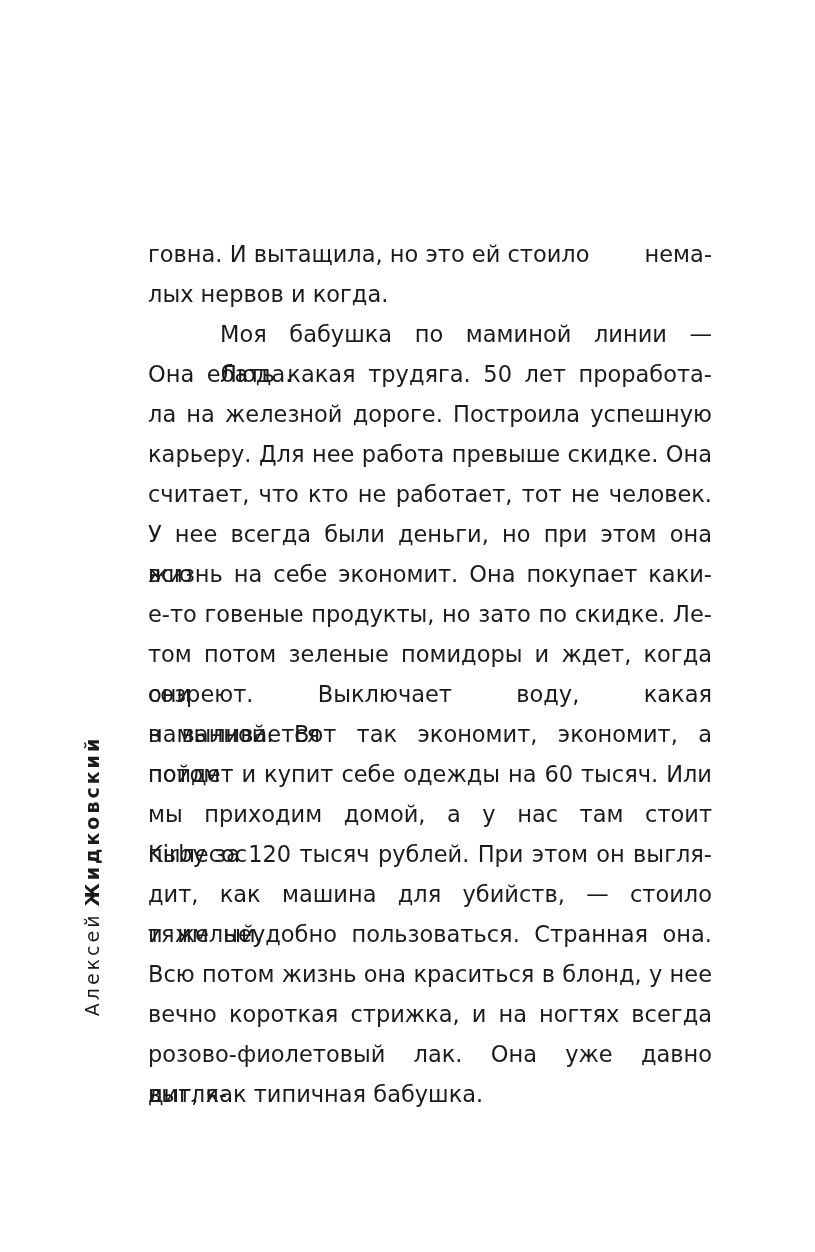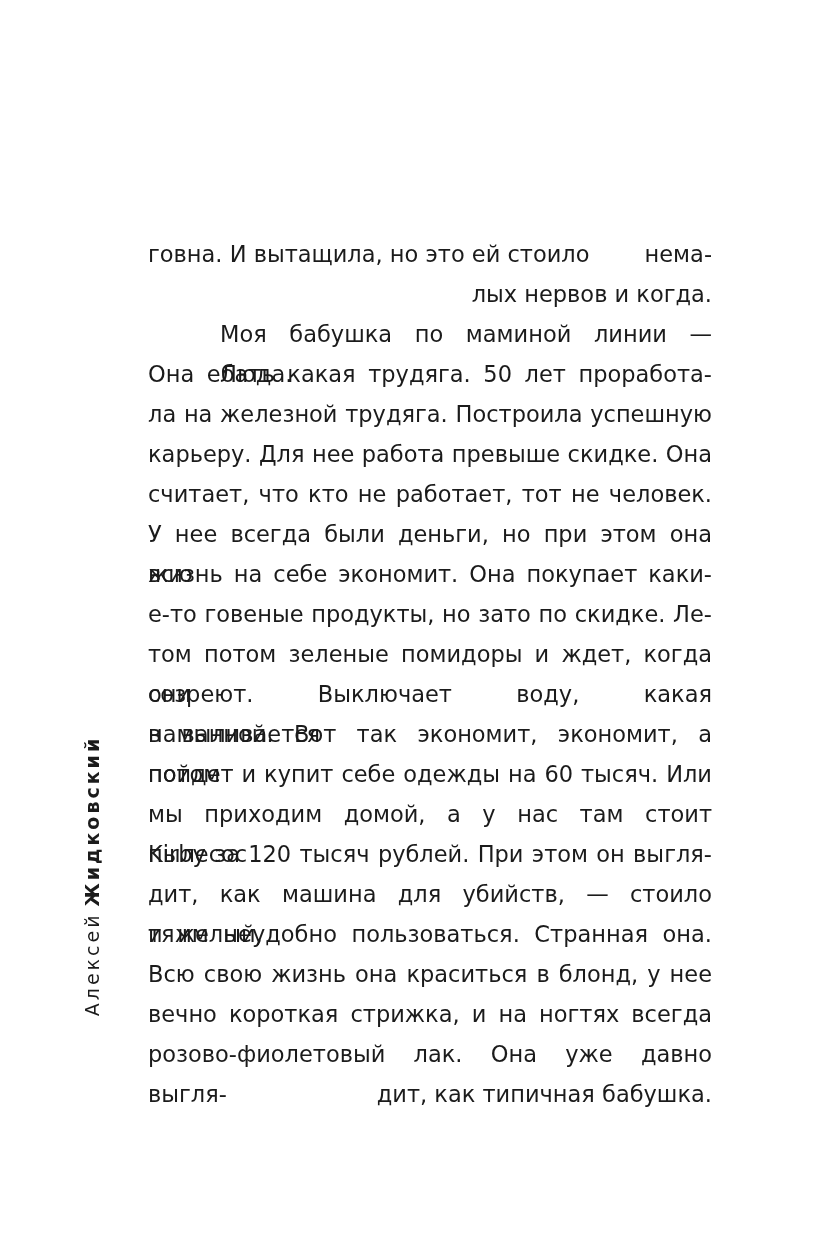--- a/index.html
+++ b/index.html
@@ -22,21 +22,21 @@
     top: 234px;
     width: 564px;
     color: #1b1b1b;
     font-size: 22.5px;
     line-height: 40px;
     font-weight: 500;
   }
   .line {
     height: 40px;
     white-space: pre;
-    text-align: right;
+    text-align: left;
   }
   .line.justify {
     white-space: normal;
     text-align: justify;
     text-align-last: justify;
   }
   .line.indent {
     padding-left: 72px;
   }
   .line.split {
@@ -76,31 +76,31 @@
 </div>
 
 <div class="text-block">
   <div class="line split">
     <span>говна. И вытащила, но это ей стоило</span>
     <span>нема-</span>
   </div>
   <div class="line">лых нервов и когда.</div>
   <div class="line justify indent">Моя бабушка по маминой линии — Люда.</div>
   <div class="line justify">Она ебать какая трудяга. 50 лет проработа-</div>
-  <div class="line justify">ла на железной трудяга. Построила успешную</div>
+  <div class="line justify">ла на железной дороге. Построила успешную</div>
   <div class="line justify">карьеру. Для нее работа превыше скидке. Она</div>
   <div class="line justify">считает, что кто не работает, тот не человек.</div>
   <div class="line justify">У нее всегда были деньги, но при этом она всю</div>
   <div class="line justify">жизнь на себе экономит. Она покупает каки-</div>
   <div class="line justify">е-то говеные продукты, но зато по скидке. Ле-</div>
   <div class="line justify">том потом зеленые помидоры и ждет, когда они</div>
   <div class="line justify">созреют. Выключает воду, какая намыливается</div>
   <div class="line justify">в ванной. Вот так экономит, экономит, а потом</div>
   <div class="line justify">пойдет и купит себе одежды на 60 тысяч. Или</div>
   <div class="line justify">мы приходим домой, а у нас там стоит пылесос</div>
   <div class="line justify">Kirby за 120 тысяч рублей. При этом он выгля-</div>
   <div class="line justify">дит, как машина для убийств, — стоило тяжелый,</div>
   <div class="line justify">и им неудобно пользоваться. Странная она.</div>
-  <div class="line justify">Всю свою жизнь она краситься в блонд, у нее</div>
+  <div class="line justify">Всю потом жизнь она краситься в блонд, у нее</div>
   <div class="line justify">вечно короткая стрижка, и на ногтях всегда</div>
   <div class="line justify">розово-фиолетовый лак. Она уже давно выгля-</div>
   <div class="line">дит, как типичная бабушка.</div>
 </div>
 
 </body></html>

